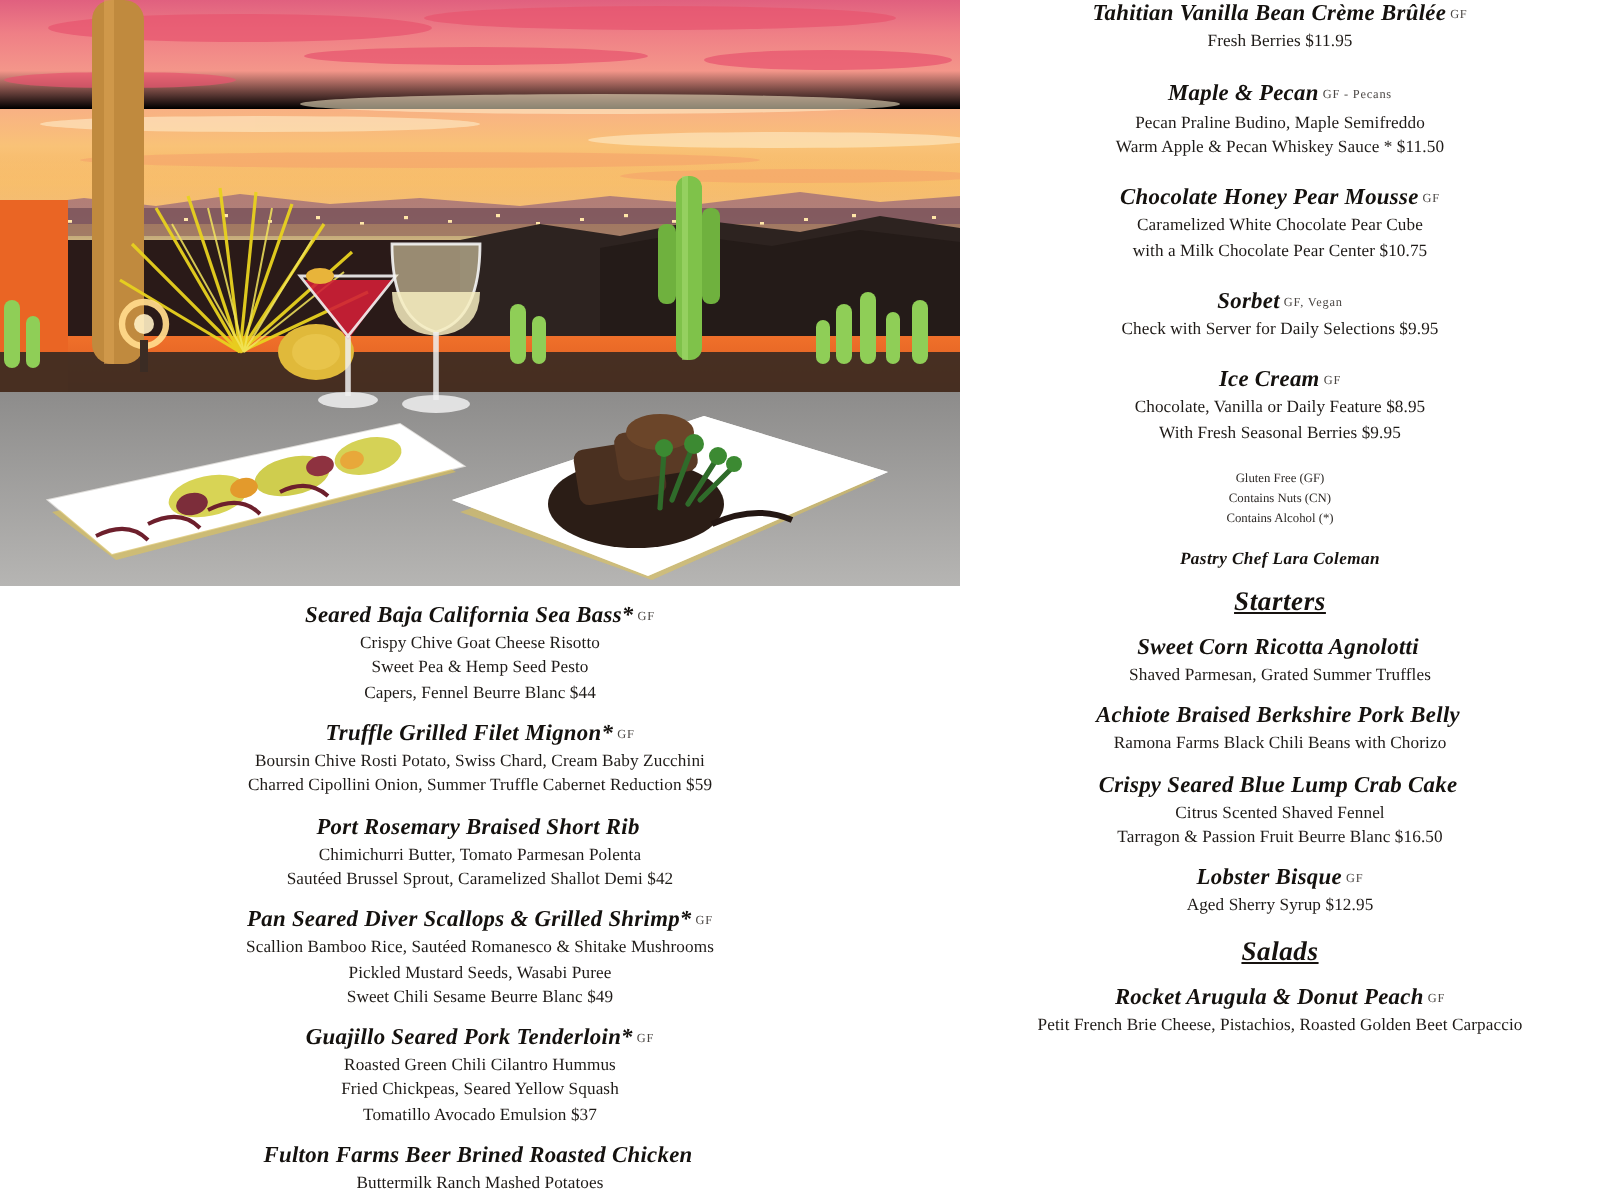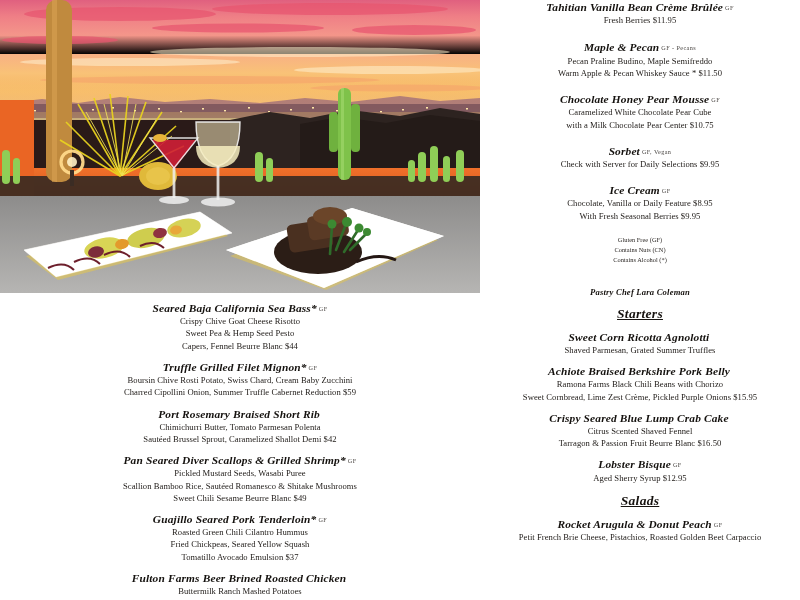--- a/index.html
+++ b/index.html
@@ -80,21 +80,21 @@
     line-height: 1.55;
     color: #2c2825;
     margin-top: 10px;
   }
   .chef {
     text-align: center;
     font-style: italic;
     font-weight: bold;
     font-size: 8.6px;
     color: #16120f;
-    margin-top: 22px;
+    margin-top: 9px;
     letter-spacing: .2px;
   }
 
   .spacer-left { height: 8px; }
 </style>
 </head>
 <body>
 
 <div class="page">
 
@@ -319,22 +319,22 @@
       </div>
 
       <div class="item">
         <div class="item-name"><span>Port Rosemary Braised Short Rib</span><span class="tag"></span></div>
         <div class="item-desc">Chimichurri Butter, Tomato Parmesan Polenta</div>
         <div class="item-desc">Sautéed Brussel Sprout, Caramelized Shallot Demi $42</div>
       </div>
 
       <div class="item">
         <div class="item-name"><span>Pan Seared Diver Scallops &amp; Grilled Shrimp*</span><span class="tag">GF</span></div>
+        <div class="item-desc">Scallion Bamboo Rice, Sautéed Romanesco &amp; Shitake Mushrooms</div>
         <div class="item-desc">Pickled Mustard Seeds, Wasabi Puree</div>
-        <div class="item-desc">Scallion Bamboo Rice, Sautéed Romanesco &amp; Shitake Mushrooms</div>
         <div class="item-desc">Sweet Chili Sesame Beurre Blanc $49</div>
       </div>
 
       <div class="item">
         <div class="item-name"><span>Guajillo Seared Pork Tenderloin*</span><span class="tag">GF</span></div>
         <div class="item-desc">Roasted Green Chili Cilantro Hummus</div>
         <div class="item-desc">Fried Chickpeas, Seared Yellow Squash</div>
         <div class="item-desc">Tomatillo Avocado Emulsion $37</div>
       </div>
 
@@ -392,21 +392,20 @@
       <div class="section-head">Starters</div>
 
       <div class="item">
         <div class="item-name"><span>Sweet Corn Ricotta Agnolotti</span><span class="tag"></span></div>
         <div class="item-desc">Shaved Parmesan, Grated Summer Truffles</div>
       </div>
 
       <div class="item">
         <div class="item-name"><span>Achiote Braised Berkshire Pork Belly</span><span class="tag"></span></div>
         <div class="item-desc">Ramona Farms Black Chili Beans with Chorizo</div>
-        <div class="item-desc">Sweet Cornbread, Lime Zest Crème, Pickled Purple Onions $15.95</div>
       </div>
 
       <div class="item">
         <div class="item-name"><span>Crispy Seared Blue Lump Crab Cake</span><span class="tag"></span></div>
         <div class="item-desc">Citrus Scented Shaved Fennel</div>
         <div class="item-desc">Tarragon &amp; Passion Fruit Beurre Blanc $16.50</div>
       </div>
 
       <div class="item">
         <div class="item-name"><span>Lobster Bisque</span><span class="tag">GF</span></div>

